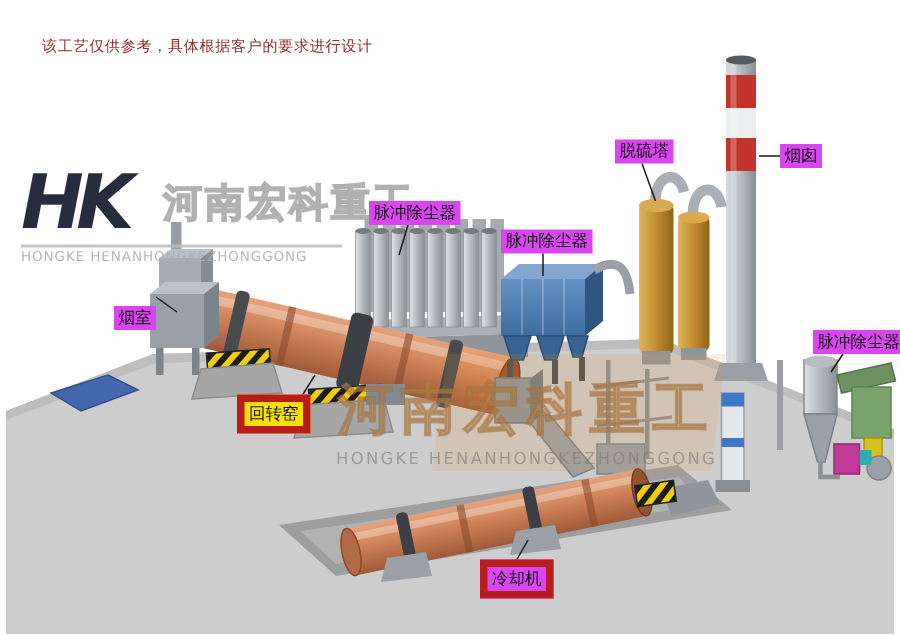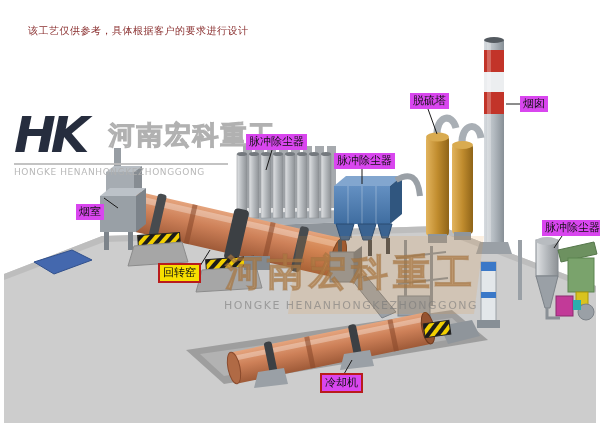--- a/index.html
+++ b/index.html
@@ -17,21 +17,21 @@
   .hk{font-style:italic;font-weight:800;font-size:50px;line-height:1;color:#0f172a;letter-spacing:-5px;margin-right:24px;}
   .logo .cn{font-weight:bold;font-size:26px;color:#d2d2d2;letter-spacing:2px;-webkit-text-stroke:1px #a9a9a9;white-space:nowrap;}
   .logo .en{font-size:9px;color:#b0b0b0;letter-spacing:.6px;border-top:2px solid #bdbdbd;margin-top:3px;padding-top:2px;width:214px;white-space:nowrap;}
   .wm{position:absolute;left:224px;top:248px;z-index:2;text-align:center;}
   .wm-cn{font-size:37px;font-weight:bold;letter-spacing:5px;color:rgba(193,141,80,.55);-webkit-text-stroke:1px rgba(150,105,55,.45);white-space:nowrap;}
   .wm-en{font-size:11px;letter-spacing:1.5px;color:rgba(122,122,122,.6);margin-top:1px;white-space:nowrap;}
   .lbl{
     position:absolute;z-index:3;background:#d946ef;color:#111111;
     font-size:11px;line-height:1.25;padding:1px 3px;white-space:nowrap;
   }
-  .lbl.boxed{border:2px solid #b91c1c;}
+  .lbl.boxed{border:5px solid #b91c1c;}
   .lbl.hl{background:#f7df00;}
 </style>
 </head>
 <body>
 
 <div class="stage">
 
   <svg class="scene" width="600" height="423" viewBox="0 0 600 423">
     <defs>
       <linearGradient id="gKiln" x1="0" y1="0" x2="0" y2="1">

